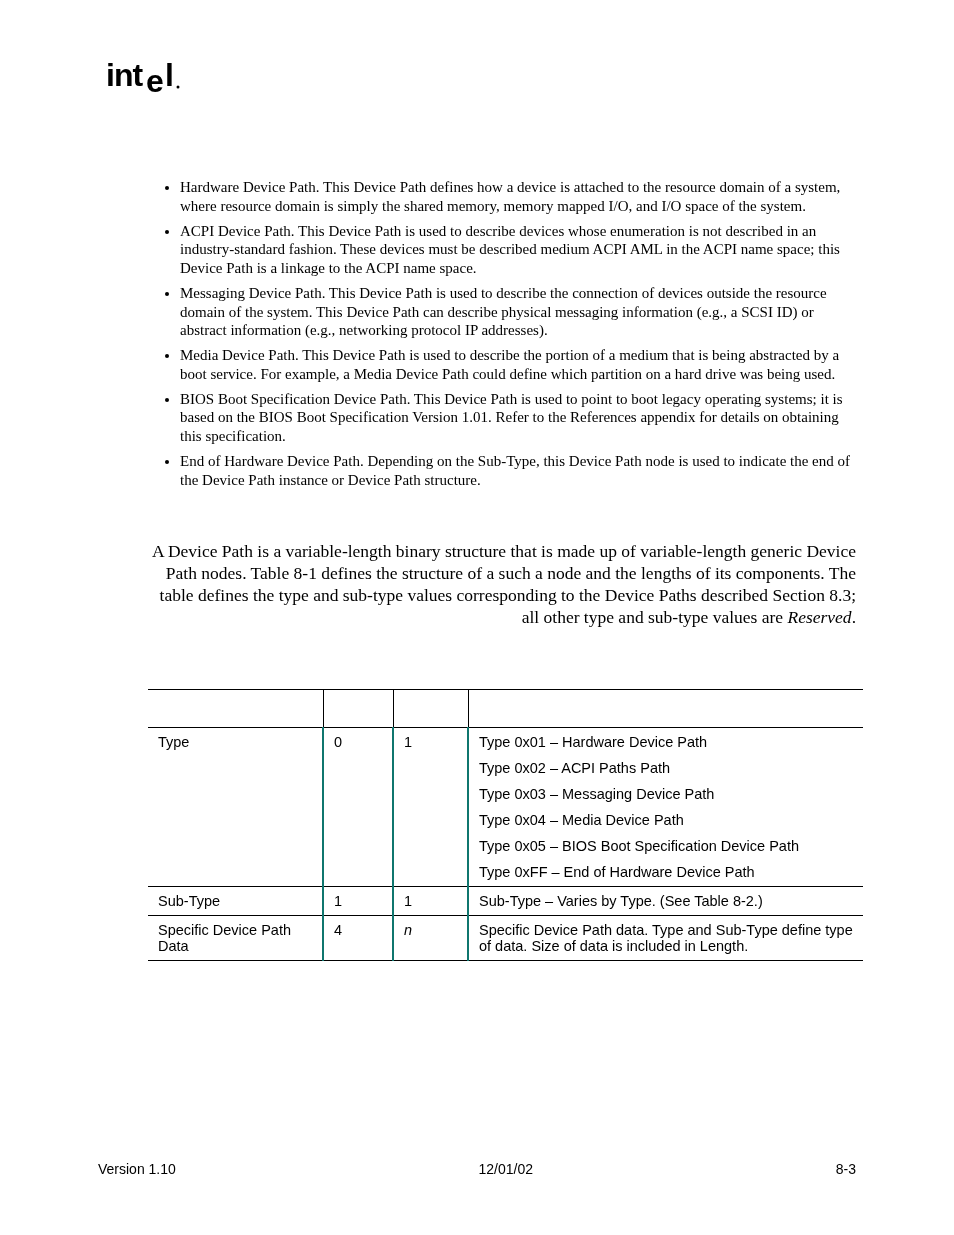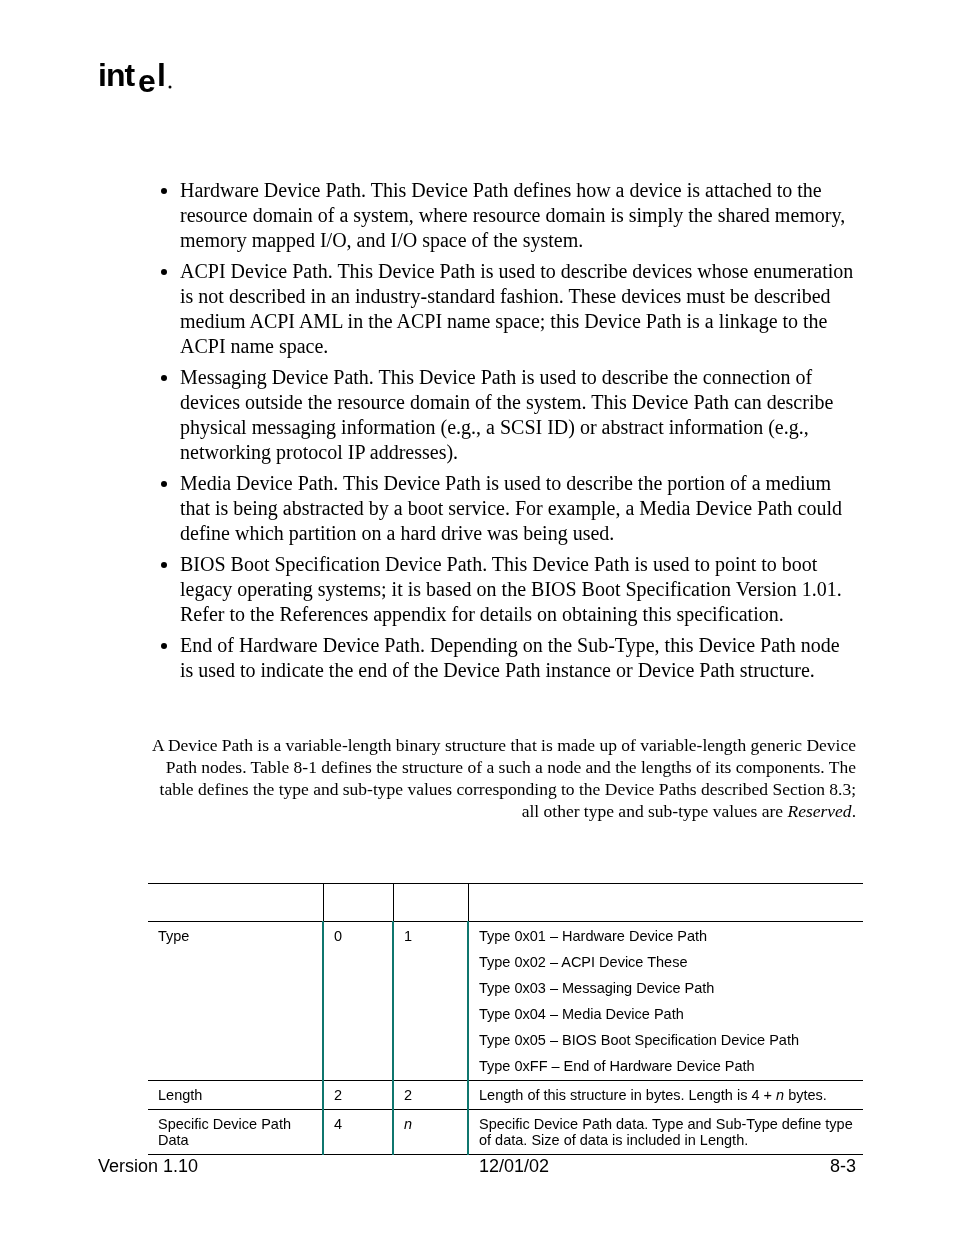--- a/index.html
+++ b/index.html
@@ -11,34 +11,35 @@
     width: 954px;
     height: 1235px;
     position: relative;
     box-sizing: border-box;
   }
   .page {
     padding: 60px 98px 0 98px;
     box-sizing: border-box;
   }
   .logo {
+    margin-left: 8px;
     margin-bottom: 80px;
   }
   .intro {
     font-size: 17.5px;
     line-height: 1.25;
     margin: 0 0 8px 50px;
   }
   ul.bullets {
     margin: 0 0 0 50px;
     padding-left: 32px;
     list-style: disc;
   }
   ul.bullets li {
-    font-size: 20px;
+    font-size: 15px;
     line-height: 1.25;
     margin-bottom: 6px;
     padding-left: 0px;
   }
   .section {
     margin: 52px 0 0 50px;
     font-size: 17.5px;
     line-height: 1.25;
     text-align: right;
   }
@@ -72,21 +73,21 @@
   table.dp thead th:last-child { border-right: none; }
   .desc-lines div { margin-bottom: 10px; }
   .desc-lines div:last-child { margin-bottom: 0; }
   .italic-n { font-style: italic; }
   .footer {
     position: absolute;
     bottom: 58px;
     left: 98px;
     right: 98px;
     font-family: Arial, Helvetica, sans-serif;
-    font-size: 18px;
+    font-size: 14px;
     display: flex;
     justify-content: space-between;
   }
   .col-mnemonic { width: 175px; }
   .col-byte { width: 70px; }
   .col-len { width: 75px; }
 </style>
 </head>
 <body>
 
@@ -130,33 +131,33 @@
       </tr>
     </thead>
     <tbody>
       <tr>
         <td>Type</td>
         <td>0</td>
         <td>1</td>
         <td>
           <div class="desc-lines">
             <div>Type 0x01 – Hardware Device Path</div>
-            <div>Type 0x02 – ACPI Device These</div>
+            <div>Type 0x02 – ACPI Paths Path</div>
             <div>Type 0x03 – Messaging Device Path</div>
             <div>Type 0x04 – Media Device Path</div>
             <div>Type 0x05 – BIOS Boot Specification Device Path</div>
             <div>Type 0xFF – End of Hardware Device Path</div>
           </div>
         </td>
       </tr>
       <tr>
-        <td>Length</td>
-        <td>2</td>
-        <td>2</td>
-        <td>Length of this structure in bytes.  Length is 4 + <span class="italic-n">n</span> bytes.</td>
+        <td>Sub-Type</td>
+        <td>1</td>
+        <td>1</td>
+        <td>Sub-Type – Varies by Type. (See Table 8-2.)</td>
       </tr>
       <tr>
         <td>Specific Device Path Data</td>
         <td>4</td>
         <td><span class="italic-n">n</span></td>
         <td>Specific Device Path data.  Type and Sub-Type define type of data.  Size of data is included in Length.</td>
       </tr>
     </tbody>
   </table>
 </div>

